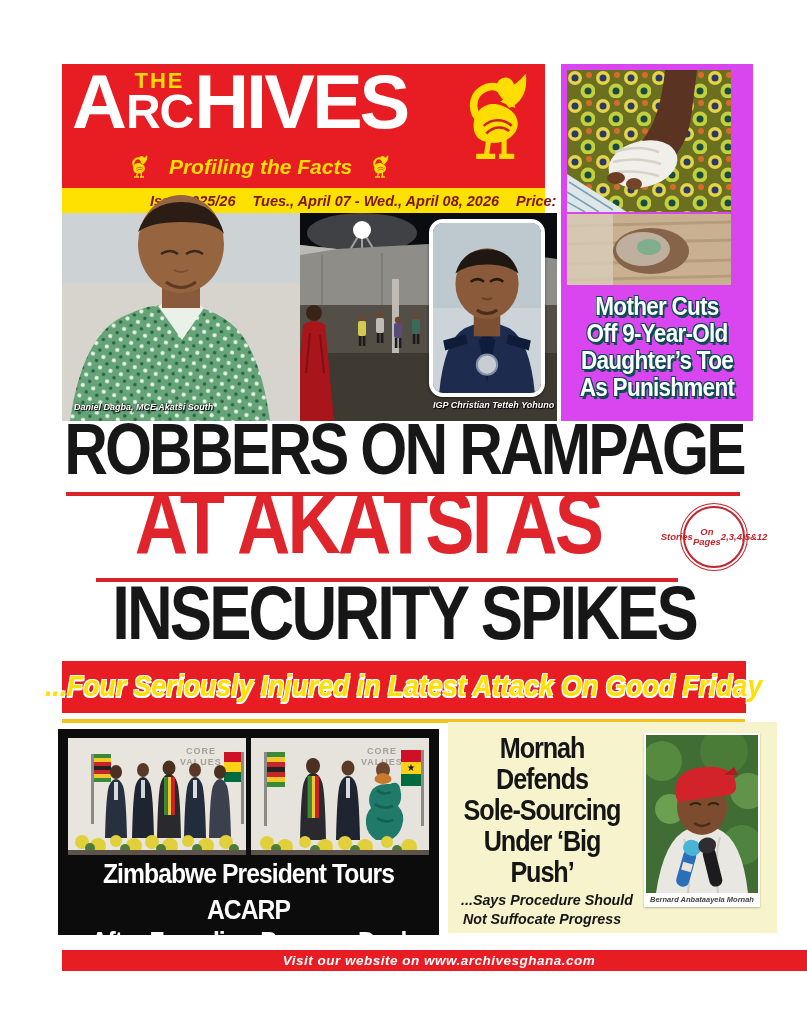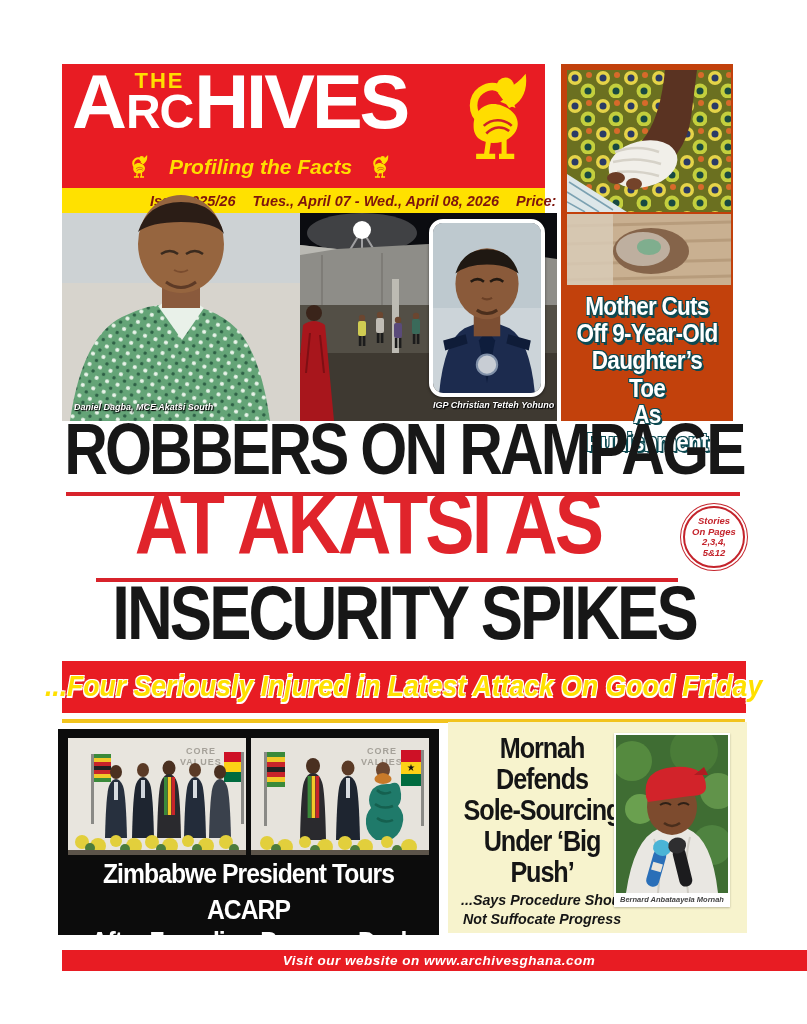--- a/index.html
+++ b/index.html
@@ -30,58 +30,58 @@
   .dagba-photo{left:62px;top:190px;width:238px;height:231px;}
   .photo-caption{font-size:9px;font-style:italic;font-weight:bold;color:#fff;
                  text-shadow:0 0 2px #000,1px 1px 1px #000;white-space:nowrap;}
   .dagba-caption{left:74px;top:402px;}
   .igp-figure{left:429px;top:219px;width:108px;height:170px;border:4px solid #fff;border-radius:14px;
               overflow:hidden;box-shadow:0 1px 3px rgba(0,0,0,.5);}
   .igp-figure svg{display:block;width:100%;height:100%;}
   .igp-caption{left:433px;top:400px;}
 
   
-  .teal-box{left:561px;top:64px;width:172px;height:357px;background:#c2410c;padding:6px;box-sizing:border-box;}
+  .teal-box{left:561px;top:64px;width:192px;height:357px;background:#d946ef;padding:6px;box-sizing:border-box;}
   .teal-box svg{display:block;}
   .teal-headline{margin-top:8px;text-align:center;font-weight:bold;color:#fff;font-size:24px;line-height:27px;
                  letter-spacing:-.8px;
                  text-shadow:-1px -1px 0 #0d4a52,1px -1px 0 #0d4a52,-1px 1px 0 #0d4a52,1px 1px 0 #0d4a52,2px 2px 0 #0d4a52;}
   .teal-headline span{display:block;transform:scale(.94,1.05);}
 
   
   .hl{left:62px;width:683px;display:flex;justify-content:center;align-items:flex-end;font-weight:bold;
       color:#171717;white-space:nowrap;}
   .hl>span{display:inline-block;transform:scale(.96,1.14);transform-origin:center bottom;letter-spacing:-3px;}
   .hl1{top:418px;height:72px;font-size:63px;}
   .hl2{top:496px;height:78px;font-size:77px;color:#e0242b;width:612px;}
   .hl3{top:582px;height:74px;font-size:66px;align-items:flex-end;}
   .rule{background:#d8232b;height:4px;}
   .rule1{left:66px;top:492px;width:674px;}
   .rule2{left:96px;top:578px;width:582px;}
   .pages-badge{left:683px;top:506px;width:58px;height:58px;background:#fff;border:2px solid #c4242c;
-               border-radius:50%;box-shadow:0 0 0 2px #fff,0 0 0 3px #c4242c;display:flex;flex-direction:column;
+               border-radius:50%;box-shadow:0 0 0 2px #fff,0 0 0 3px #c4242c;display:flex;flex-direction:row;
                justify-content:center;align-items:center;font-size:9.5px;line-height:10.5px;font-weight:bold;
                font-style:italic;color:#c4242c;text-align:center;}
   .subhead-banner{left:62px;top:661px;width:684px;height:52px;background:#e81c23;display:flex;align-items:center;
                   justify-content:center;}
   .subhead-banner span{font-size:28px;font-weight:bold;font-style:italic;color:#ffe000;white-space:nowrap;
                   transform:scale(.95,1.05);
                   text-shadow:-1px -1px 0 #fff,1px -1px 0 #fff,-1px 1px 0 #fff,1px 1px 0 #fff;}
   .rule-yellow{left:62px;top:719px;width:683px;height:4px;background:#f2c41d;}
 
   
   .zim-panel{left:58px;top:729px;width:381px;height:206px;background:#0c0c0c;}
   .zim-photos{position:absolute;left:10px;top:9px;display:flex;gap:5px;}
   .zim-photos svg{display:block;}
   .zim-headline{position:absolute;left:0;right:0;top:130px;text-align:center;color:#fff;font-weight:bold;
                 font-size:26px;line-height:33px;letter-spacing:-1px;}
   .zim-headline span{display:block;transform:scale(.95,1.08);}
 
   
-  .mornah-panel{left:448px;top:722px;width:299px;height:211px;background:#f7f3cd;}
+  .mornah-panel{left:448px;top:722px;width:329px;height:211px;background:#f7f3cd;}
   .mornah-headline{position:absolute;left:6px;top:10px;width:176px;text-align:center;font-weight:bold;
                    color:#151515;font-size:28px;line-height:31px;letter-spacing:-1.2px;}
   .mornah-headline span{display:block;transform:scale(.9,1.06);white-space:nowrap;}
   .mornah-sub{position:absolute;left:6px;top:168px;width:176px;text-align:center;font-weight:bold;font-style:italic;
               font-size:15.5px;line-height:19px;color:#151515;}
   .mornah-sub span{display:block;transform:scale(.92,1);white-space:nowrap;}
   .mornah-figure{position:absolute;right:17px;top:11px;width:116px;background:#fff;padding:2px;box-sizing:border-box;
                  box-shadow:0 1px 2px rgba(0,0,0,.25);}
   .mornah-figure svg{display:block;width:112px;height:158px;}
   .mornah-figcaption{font-size:7.5px;font-style:italic;font-weight:bold;color:#444;text-align:center;

